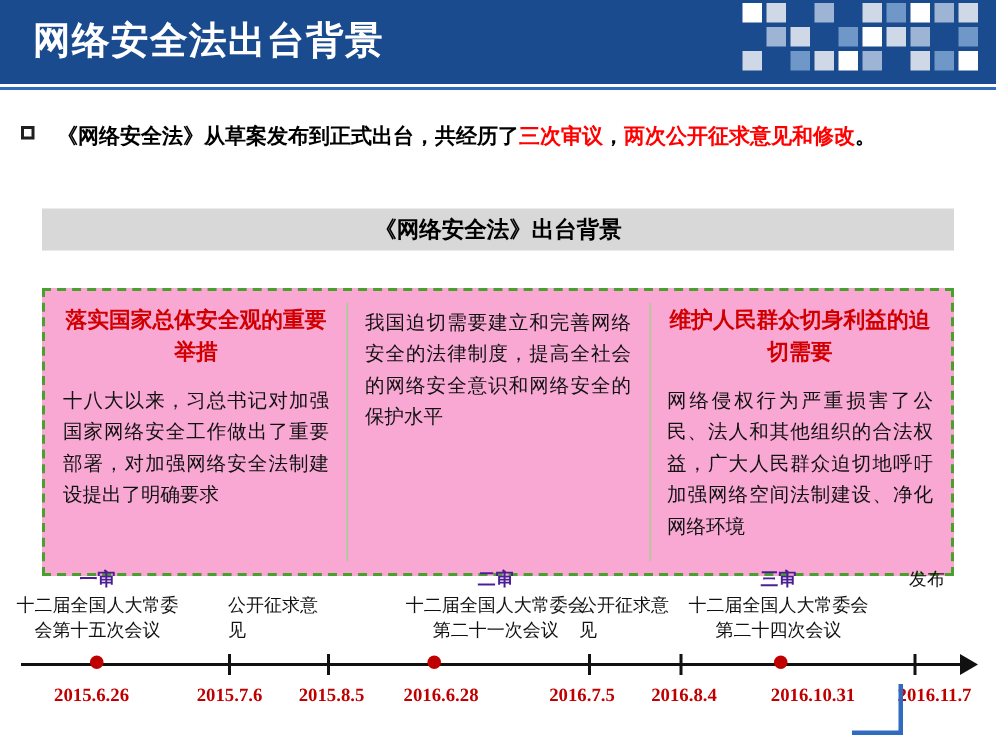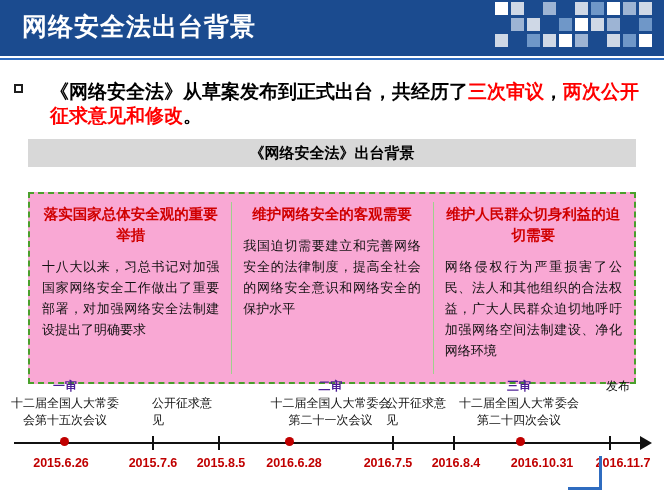--- a/index.html
+++ b/index.html
@@ -12,20 +12,21 @@
     background: #ffffff;
     font-family: "Liberation Sans", sans-serif;
     overflow: hidden;
     position: relative;
   }
   .slide {
     position: relative;
     width: 602px;
     height: 490px;
     box-sizing: border-box;
+    font-family: Liberation Serif, serif;
   }
   
   .header {
     position: absolute;
     top: 0; left: 0;
     width: 664px;
     height: 56px;
     background: #1b4b8f;
     overflow: hidden;
   }
@@ -69,22 +70,22 @@
   .bullet-marker {
     position: absolute;
     left: 0;
     top: 4px;
     width: 9px;
     height: 9px;
     border: 2px solid #1f1f1f;
     box-sizing: border-box;
   }
   .bullet-text {
-    margin-left: 36px;
-    font-size: 19px;
+    margin-left: 24px;
+    font-size: 14px;
     font-weight: bold;
     line-height: 24px;
     color: #000000;
   }
   .red {
     color: #ff0000;
   }
 
   
   .subtitle-bar {
@@ -267,21 +268,20 @@
   <div class="subtitle-bar">
     <span>《网络安全法》出台背景</span>
   </div>
 
   <div class="green-box">
     <div class="col">
       <div class="col-head">落实国家总体安全观的重要举措</div>
       <div class="col-body">十八大以来，习总书记对加强国家网络安全工作做出了重要部署，对加强网络安全法制建设提出了明确要求</div>
     </div>
     <div class="col">
-      <div class="col-head">维护网络安全的客观需要</div>
       <div class="col-body">我国迫切需要建立和完善网络安全的法律制度，提高全社会的网络安全意识和网络安全的保护水平</div>
     </div>
     <div class="col">
       <div class="col-head">维护人民群众切身利益的迫切需要</div>
       <div class="col-body">网络侵权行为严重损害了公民、法人和其他组织的合法权益，广大人民群众迫切地呼吁加强网络空间法制建设、净化网络环境</div>
     </div>
   </div>
 
   <div class="timeline">
     <div class="tl-axis"></div>

